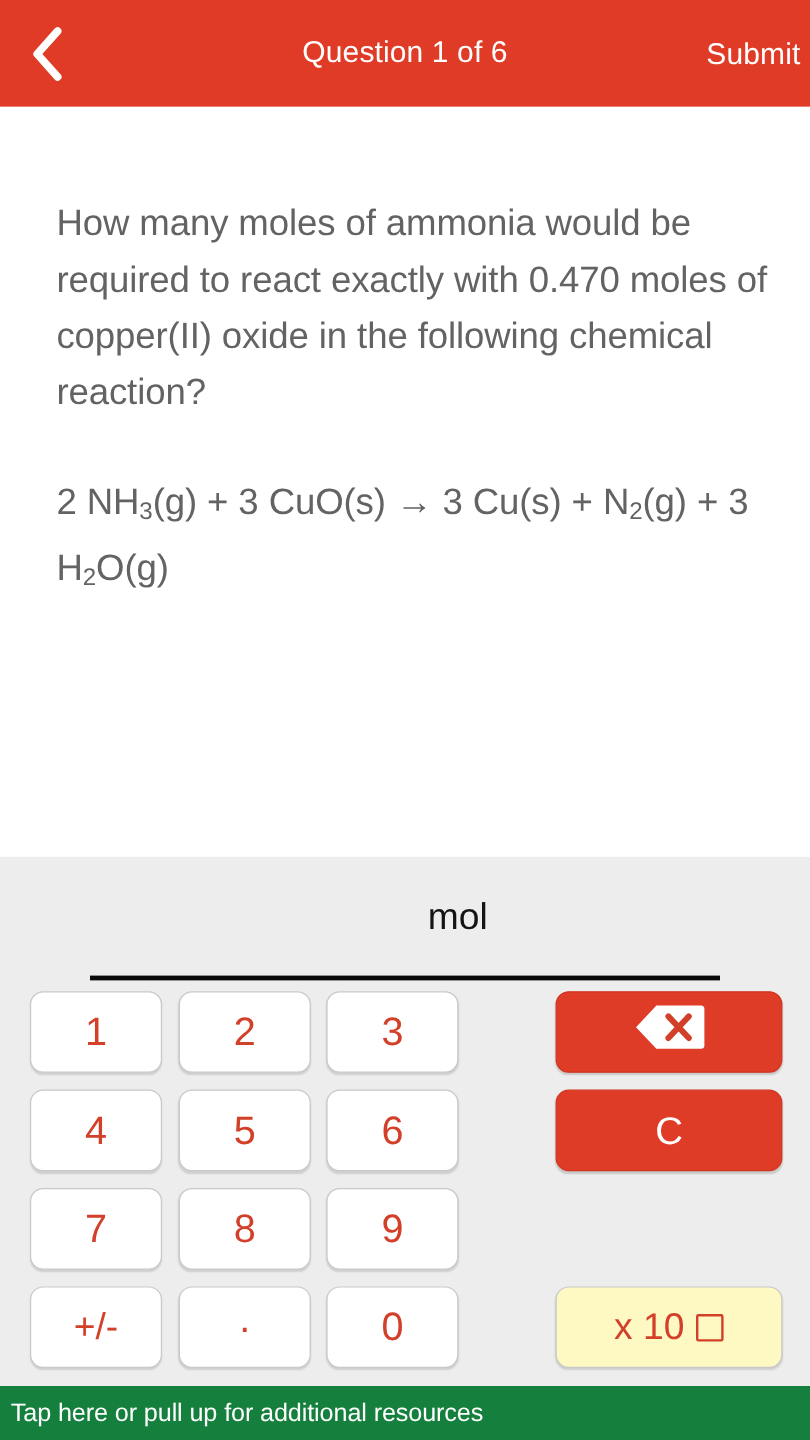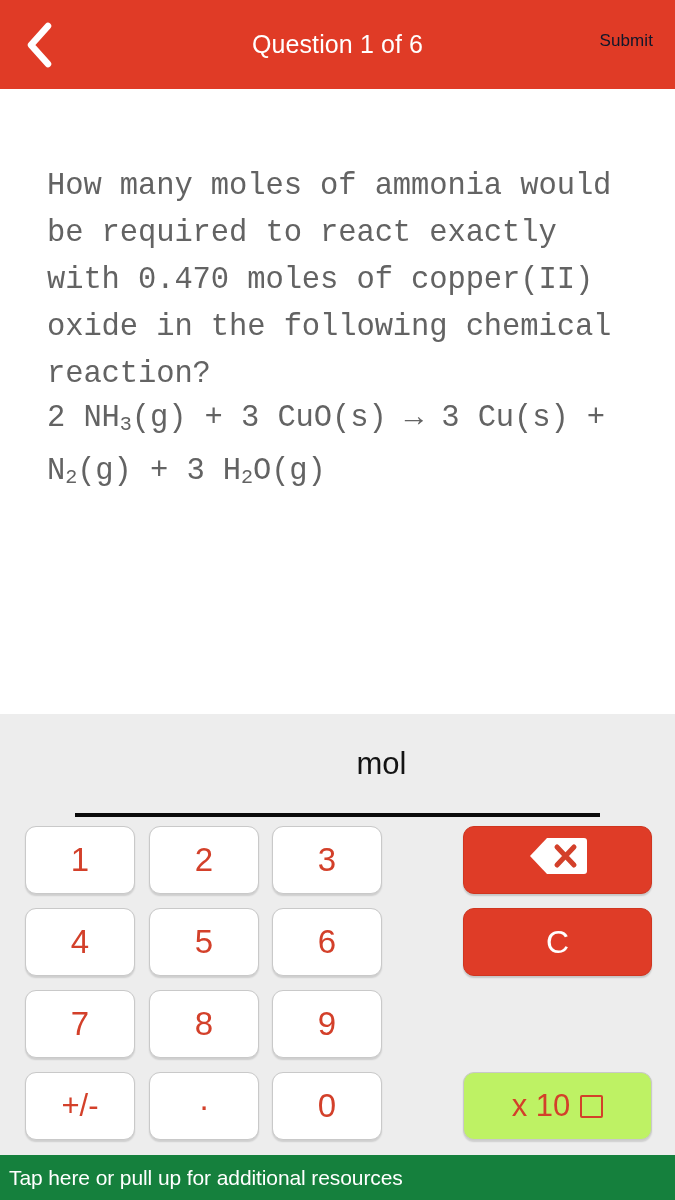--- a/index.html
+++ b/index.html
@@ -45,35 +45,34 @@
     top: 30px;
     width: 675px;
     text-align: center;
     color: #ffffff;
     font-size: 25px;
     letter-spacing: 0.1px;
   }
 
   .submit-btn {
     position: absolute;
-    right: 22px;
+    right: 8px;
     top: 31px;
-    color: #0f172a;
-    font-size: 17px;
+    color: #ffffff;
+    font-size: 25px;
     letter-spacing: 0.1px;
   }
 
   
   .question-area {
     position: absolute;
     top: 89px; left: 0;
     width: 675px;
     height: 625px;
     background: #ffffff;
-    font-family: Liberation Mono, monospace;
   }
 
   .question-text {
     position: absolute;
     left: 47px;
     top: 74px;
     width: 600px;
     color: #636363;
     font-size: 30.5px;
     line-height: 47px;
@@ -163,21 +162,21 @@
     justify-content: center;
     color: #FFFFFF;
     font-size: 32px;
     width: 189px;
     height: 68px;
     user-select: none;
   }
 
   .key-exp {
     position: absolute;
-    background: #bef264;
+    background: #fef9c3;
     border: 1px solid #C9C9C9;
     border-radius: 11px;
     box-shadow: 0 1.5px 1.5px rgba(0,0,0,0.13);
     display: flex;
     align-items: center;
     justify-content: center;
     gap: 10px;
     color: #D3402A;
     font-size: 31px;
     width: 189px;

